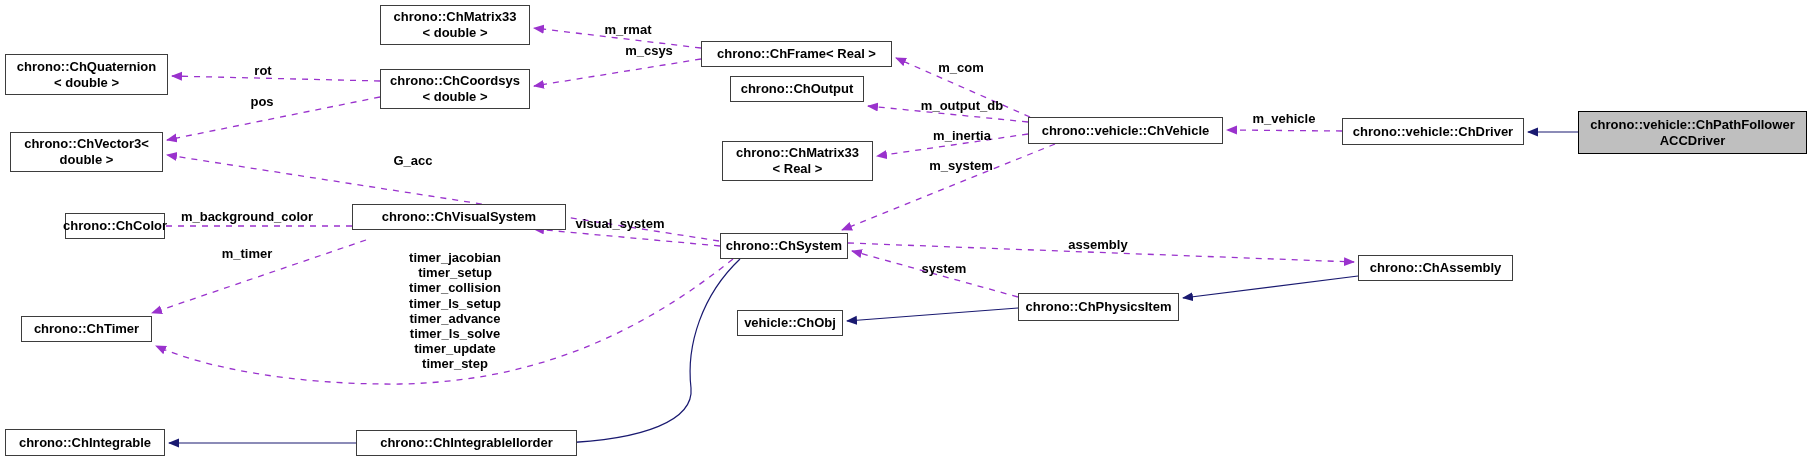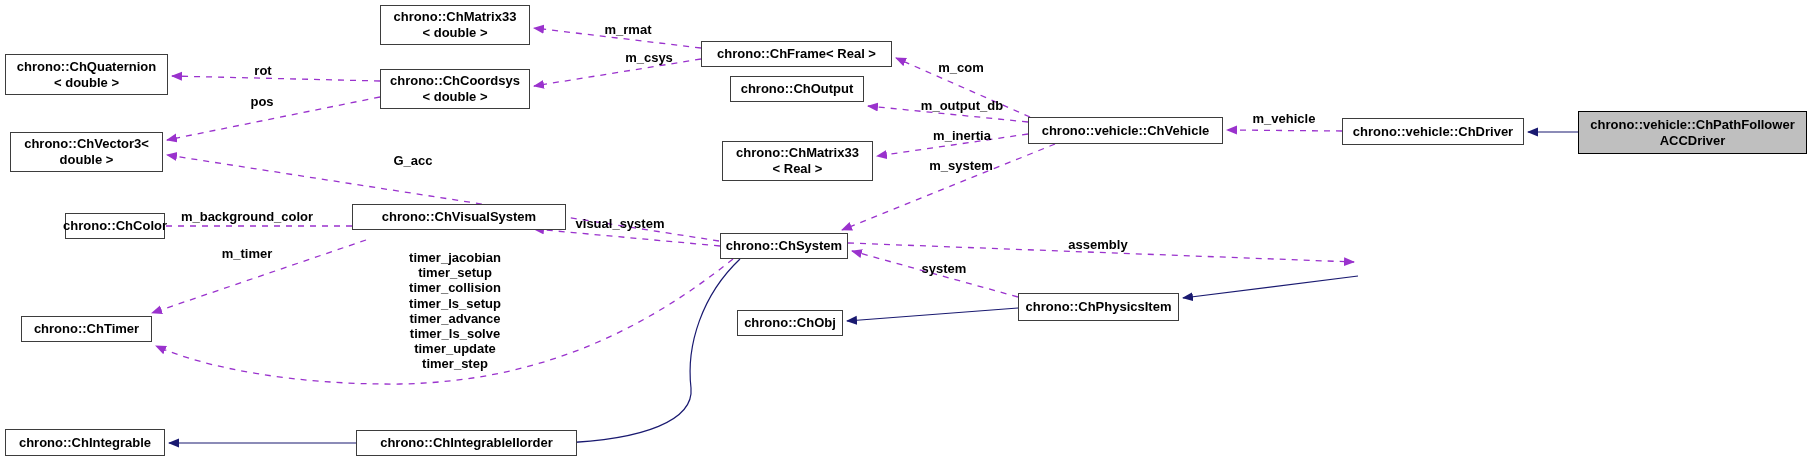--- a/index.html
+++ b/index.html
@@ -97,28 +97,29 @@
   <div class="node" style="left:730px;top:76px;width:134px;height:26px;">chrono::ChOutput</div>
   <div class="node" style="left:722px;top:141px;width:151px;height:40px;">chrono::ChMatrix33
 &lt; Real &gt;</div>
   <div class="node" style="left:1028px;top:117px;width:195px;height:27px;">chrono::vehicle::ChVehicle</div>
   <div class="node" style="left:1342px;top:118px;width:182px;height:27px;">chrono::vehicle::ChDriver</div>
   <div class="node highlight" style="left:1578px;top:111px;width:229px;height:43px;">chrono::vehicle::ChPathFollower
 ACCDriver</div>
   <div class="node" style="left:20px;top:213px;width:100px;height:26px;margin-left:45px;">chrono::ChColor</div>
   <div class="node" style="left:352px;top:204px;width:214px;height:26px;">chrono::ChVisualSystem</div>
   <div class="node" style="left:720px;top:233px;width:128px;height:26px;">chrono::ChSystem</div>
+  <div class="node" style="left:1358px;top:255px;width:155px;height:26px;">chrono::ChAssembly</div>
   <div class="node" style="left:1018px;top:293px;width:161px;height:28px;">chrono::ChPhysicsItem</div>
-  <div class="node" style="left:737px;top:310px;width:106px;height:26px;">chrono::ChObj</div>
+  <div class="node" style="left:737px;top:310px;width:106px;height:26px;">vehicle::ChObj</div>
   <div class="node" style="left:21px;top:316px;width:131px;height:26px;">chrono::ChTimer</div>
   <div class="node" style="left:5px;top:429px;width:160px;height:27px;">chrono::ChIntegrable</div>
   <div class="node" style="left:356px;top:430px;width:221px;height:26px;">chrono::ChIntegrableIIorder</div>
 
   <div class="edge-label" style="left:628px;top:30px;">m_rmat</div>
-  <div class="edge-label" style="left:629px;top:58px;padding-left:40px;">m_csys</div>
+  <div class="edge-label" style="left:629px;top:51px;padding-left:40px;">m_csys</div>
   <div class="edge-label" style="left:263px;top:71px;">rot</div>
   <div class="edge-label" style="left:262px;top:102px;">pos</div>
   <div class="edge-label" style="left:961px;top:68px;">m_com</div>
   <div class="edge-label" style="left:962px;top:106px;">m_output_db</div>
   <div class="edge-label" style="left:962px;top:136px;">m_inertia</div>
   <div class="edge-label" style="left:961px;top:166px;">m_system</div>
   <div class="edge-label" style="left:1284px;top:119px;">m_vehicle</div>
   <div class="edge-label" style="left:413px;top:161px;">G_acc</div>
   <div class="edge-label" style="left:247px;top:217px;">m_background_color</div>
   <div class="edge-label" style="left:620px;top:224px;">visual_system</div>

